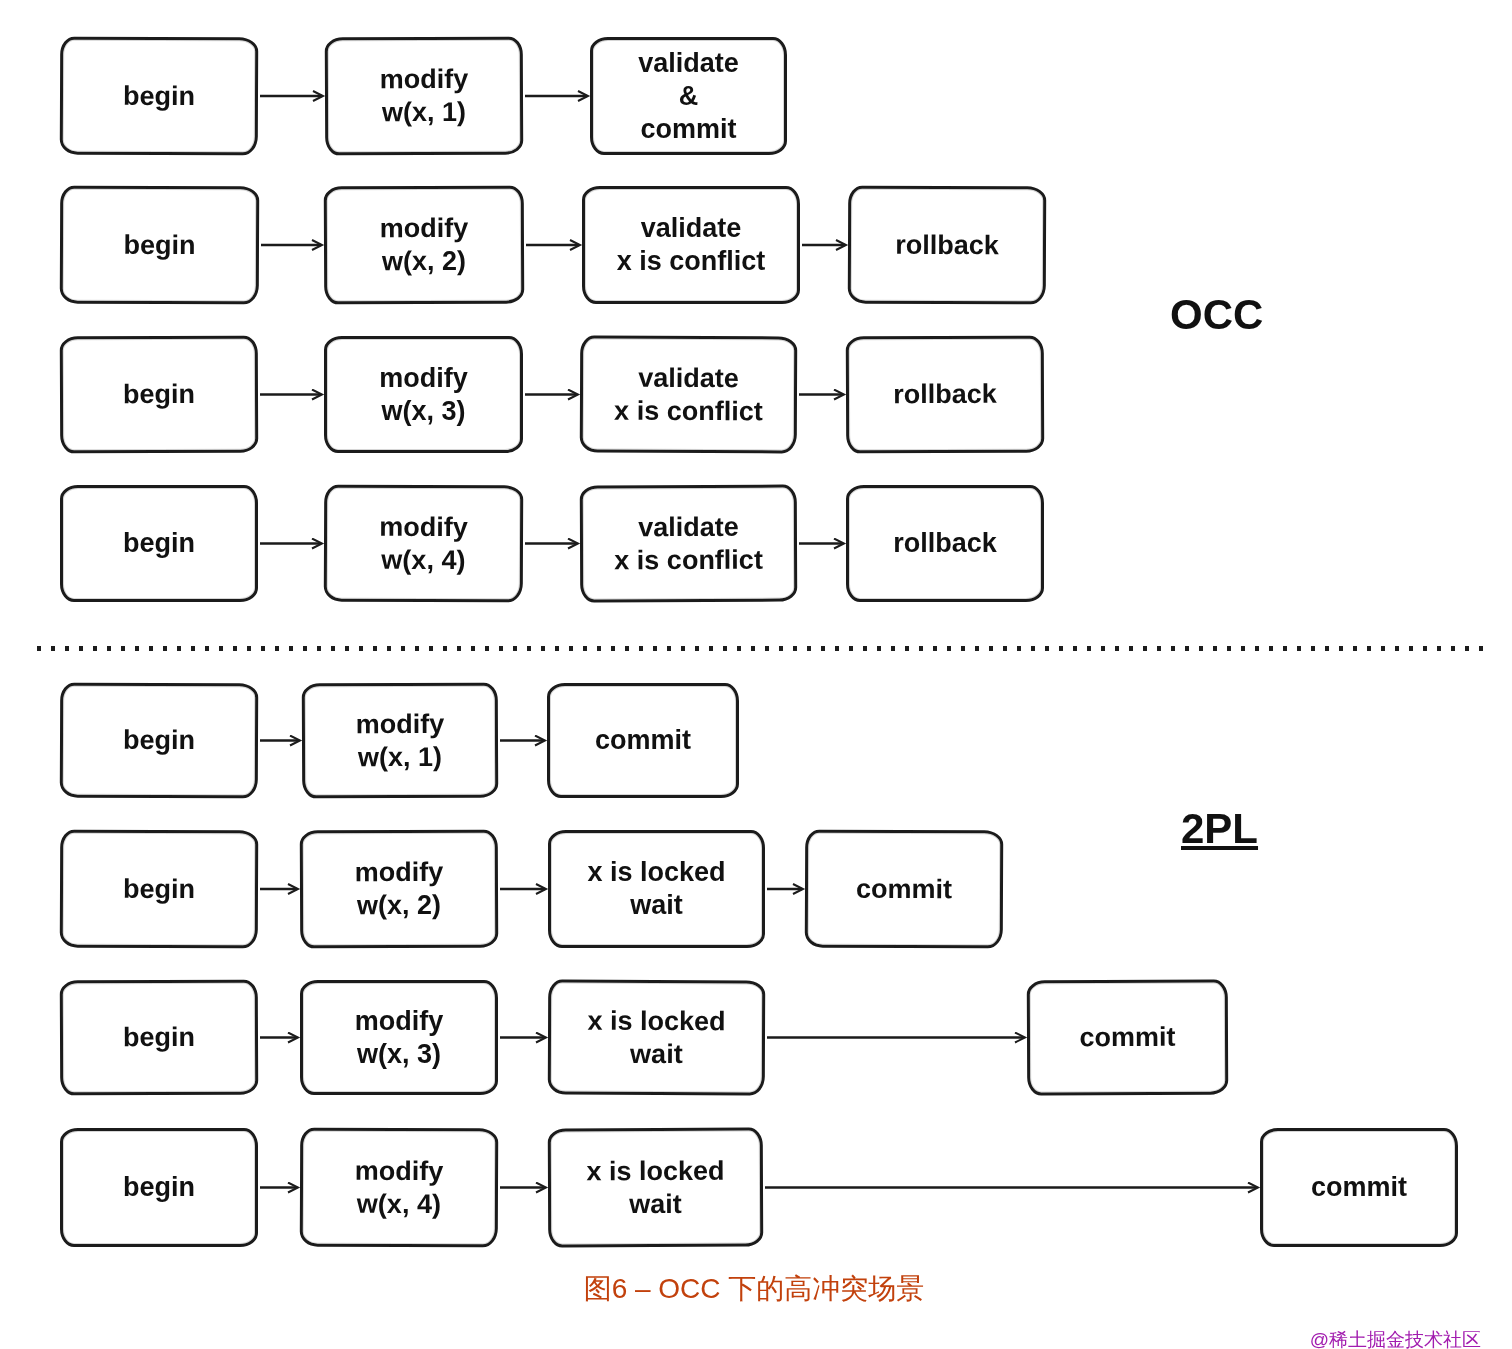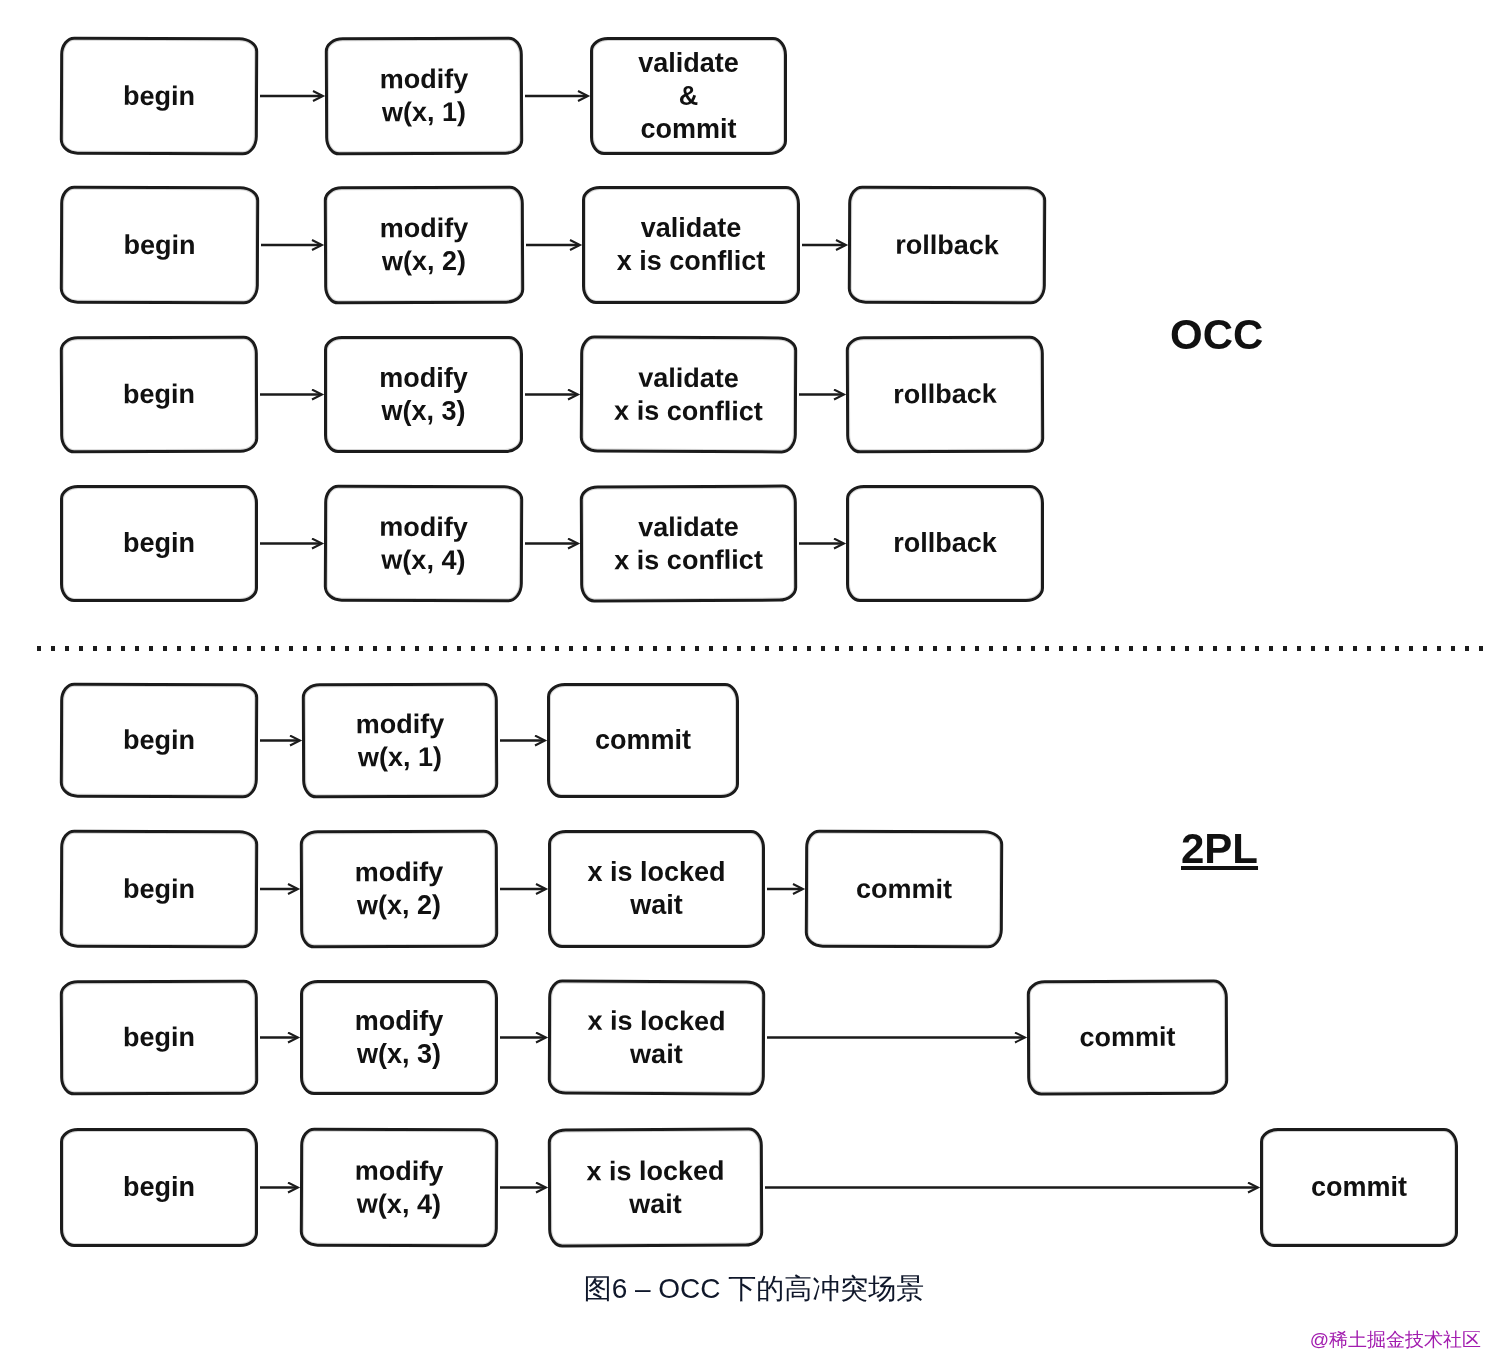--- a/index.html
+++ b/index.html
@@ -17,31 +17,31 @@
     box-shadow: inset 0 0 0 1px rgba(27,27,27,0.18);
     display:flex; flex-direction:column; align-items:center; justify-content:center;
   }
   .node:nth-of-type(3n)   { transform:rotate(0.25deg);  border-radius:14px 19px 15px 18px / 18px 14px 19px 15px; }
   .node:nth-of-type(3n+1) { transform:rotate(-0.25deg); }
   .node-line {
     font-weight:bold; font-size:27px; line-height:33px; color:#111111;
     text-align:center; white-space:nowrap;
   }
   .section-label {
-    position:absolute; font-weight:bold; font-size:42px; line-height:44px; color:#111111;margin-top:20px;
+    position:absolute; font-weight:bold; font-size:42px; line-height:44px; color:#111111;
   }
   #label-occ { left:1170px; top:293px; }
   #label-2pl { left:1181px; top:807px;text-decoration:underline; }
   .divider {
     position:absolute; left:37px; top:646px; width:1453px; height:5px;
     background:repeating-linear-gradient(90deg, #1c1c1c 0 4px, transparent 4px 14px);
   }
   .caption {
     position:absolute; left:0; top:1272px; width:1508px; text-align:center;
-    font-size:28px; line-height:34px; color:#0f172a;
+    font-size:28px; line-height:34px; color:#c2410c;
   }
   .watermark {
     position:absolute; right:31px; top:1328px;
     font-size:19px; line-height:24px; color:#a21caf;
   }
 </style>
 </head>
 <body>
 
 <div id="diagram">

